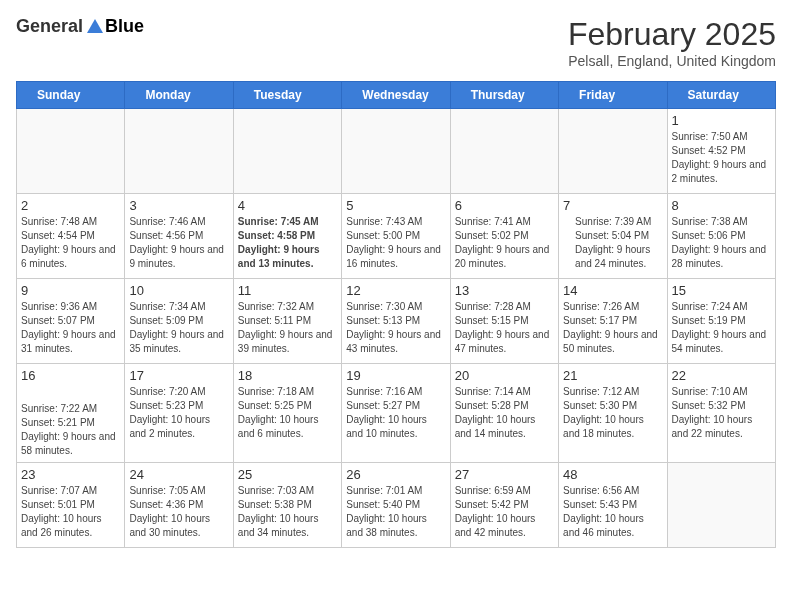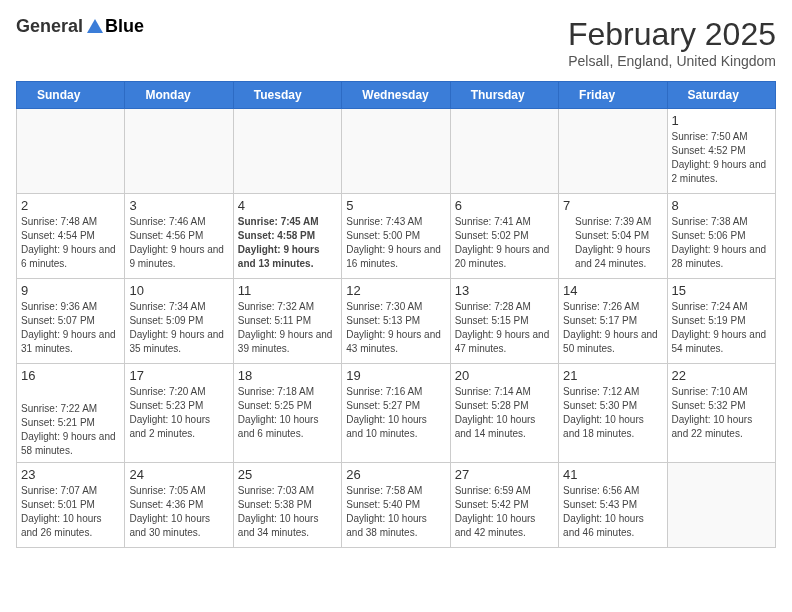--- a/index.html
+++ b/index.html
@@ -280,32 +280,32 @@
 Daylight: 10 hours and 30 minutes.</div>
         </td>
         <td>
           <div class="day-number">25</div>
           <div class="day-info" style="white-space: pre-line;">Sunrise: 7:03 AM
 Sunset: 5:38 PM
 Daylight: 10 hours and 34 minutes.</div>
         </td>
         <td>
           <div class="day-number">26</div>
-          <div class="day-info" style="white-space: pre-line;">Sunrise: 7:58 AM
+          <div class="day-info" style="white-space: pre-line;">Sunrise: 7:01 AM
 Sunset: 5:40 PM
 Daylight: 10 hours and 38 minutes.</div>
         </td>
         <td>
           <div class="day-number">27</div>
           <div class="day-info" style="white-space: pre-line;">Sunrise: 6:59 AM
 Sunset: 5:42 PM
 Daylight: 10 hours and 42 minutes.</div>
         </td>
         <td>
-          <div class="day-number">41</div>
+          <div class="day-number">48</div>
           <div class="day-info" style="white-space: pre-line;">Sunrise: 6:56 AM
 Sunset: 5:43 PM
 Daylight: 10 hours and 46 minutes.</div>
         </td>
         <td class="empty"></td>
       </tr>
     </tbody>
 </table>
 
 </body></html>

